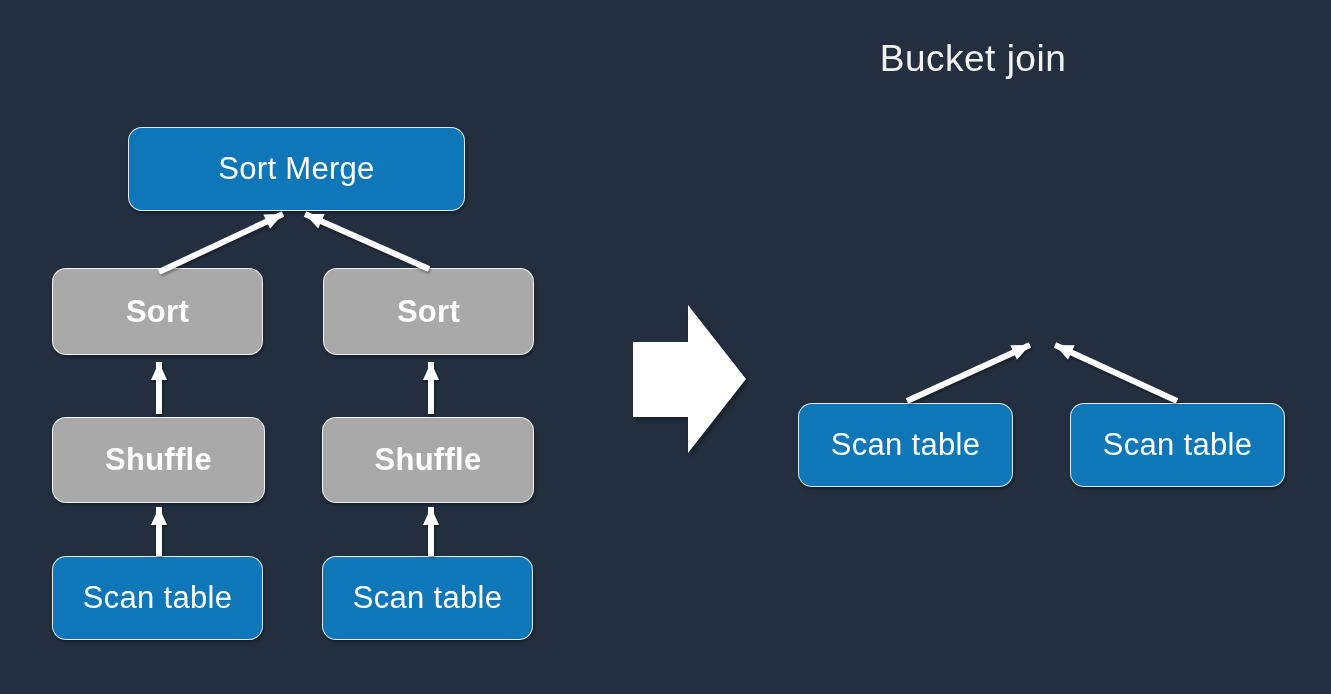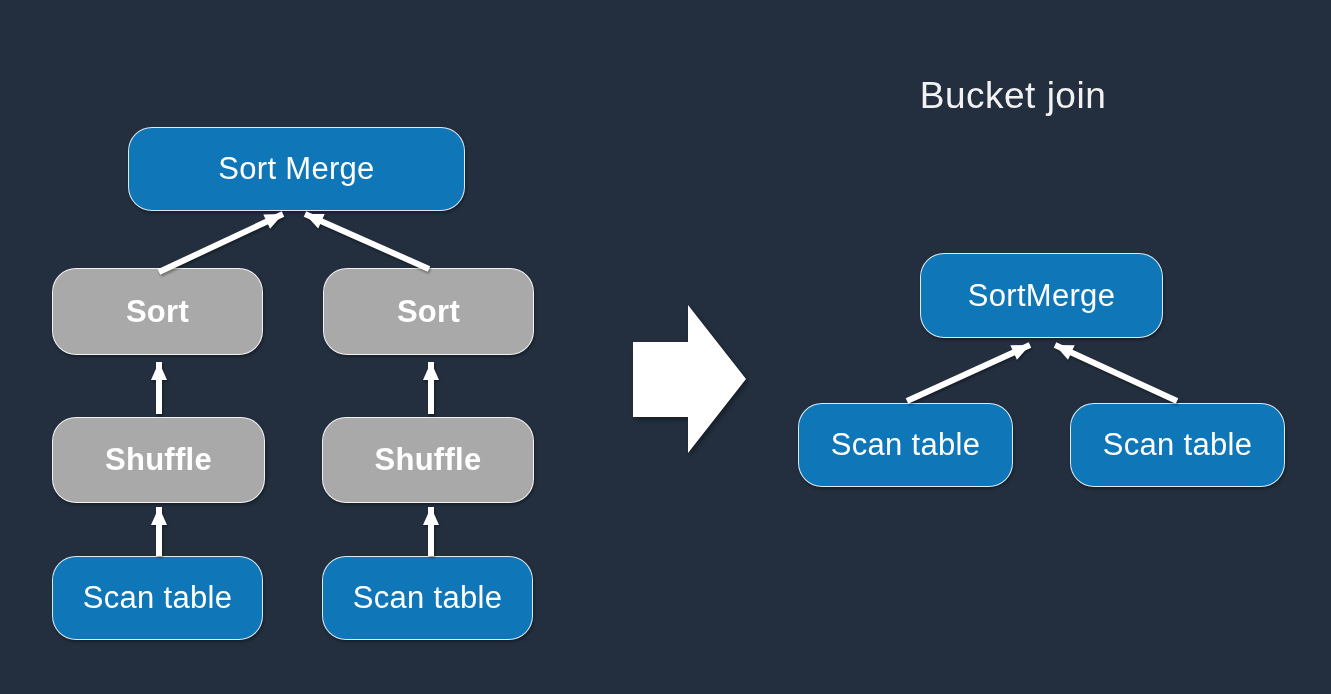--- a/index.html
+++ b/index.html
@@ -25,27 +25,27 @@
     top: 38px;
     height: 44px;
     text-align: center;
     font-size: 37px;
     font-weight: 400;
     letter-spacing: 0.5px;
     color: var(--title_text);
     white-space: nowrap;
   }
   .title.left  { left: 56px;  width: 500px; }
-  .title.right { left: 763px; width: 500px; margin-top: 37px; }
+  .title.right { left: 723px; width: 500px; }
   .node {
     position: absolute;
     display: flex;
     align-items: center;
     justify-content: center;
-    border-radius: 24px;
+    border-radius: 14px;
     border: 1.5px solid var(--box_border);
     box-sizing: border-box;
     color: var(--node_text);
     font-size: 31px;
     font-weight: 400;
     letter-spacing: 0.3px;
     box-shadow: 1px 2px 3px rgba(0,0,0,0.35);
     white-space: nowrap;
   }
   .node.blue { background: var(--blue); }
@@ -103,23 +103,20 @@
   <div class="node gray n-shuf-2">
     <span>Shuffle</span>
   </div>
   <div class="node blue n-scan-1">
     <span>Scan table</span>
   </div>
   <div class="node blue n-scan-2">
     <span>Scan table</span>
   </div>
 
-  <div class="node blue n-root-r">
-    <span>SortMerge</span>
-  </div>
   <div class="node blue n-scan-r1">
     <span>Scan table</span>
   </div>
   <div class="node blue n-scan-r2">
     <span>Scan table</span>
   </div>
 
   <svg class="edges" width="1331" height="694" viewBox="0 0 1331 694" aria-hidden="true">
     <defs>
       <marker id="ah" markerUnits="userSpaceOnUse" markerWidth="22" markerHeight="22" refX="20" refY="11" orient="auto">

